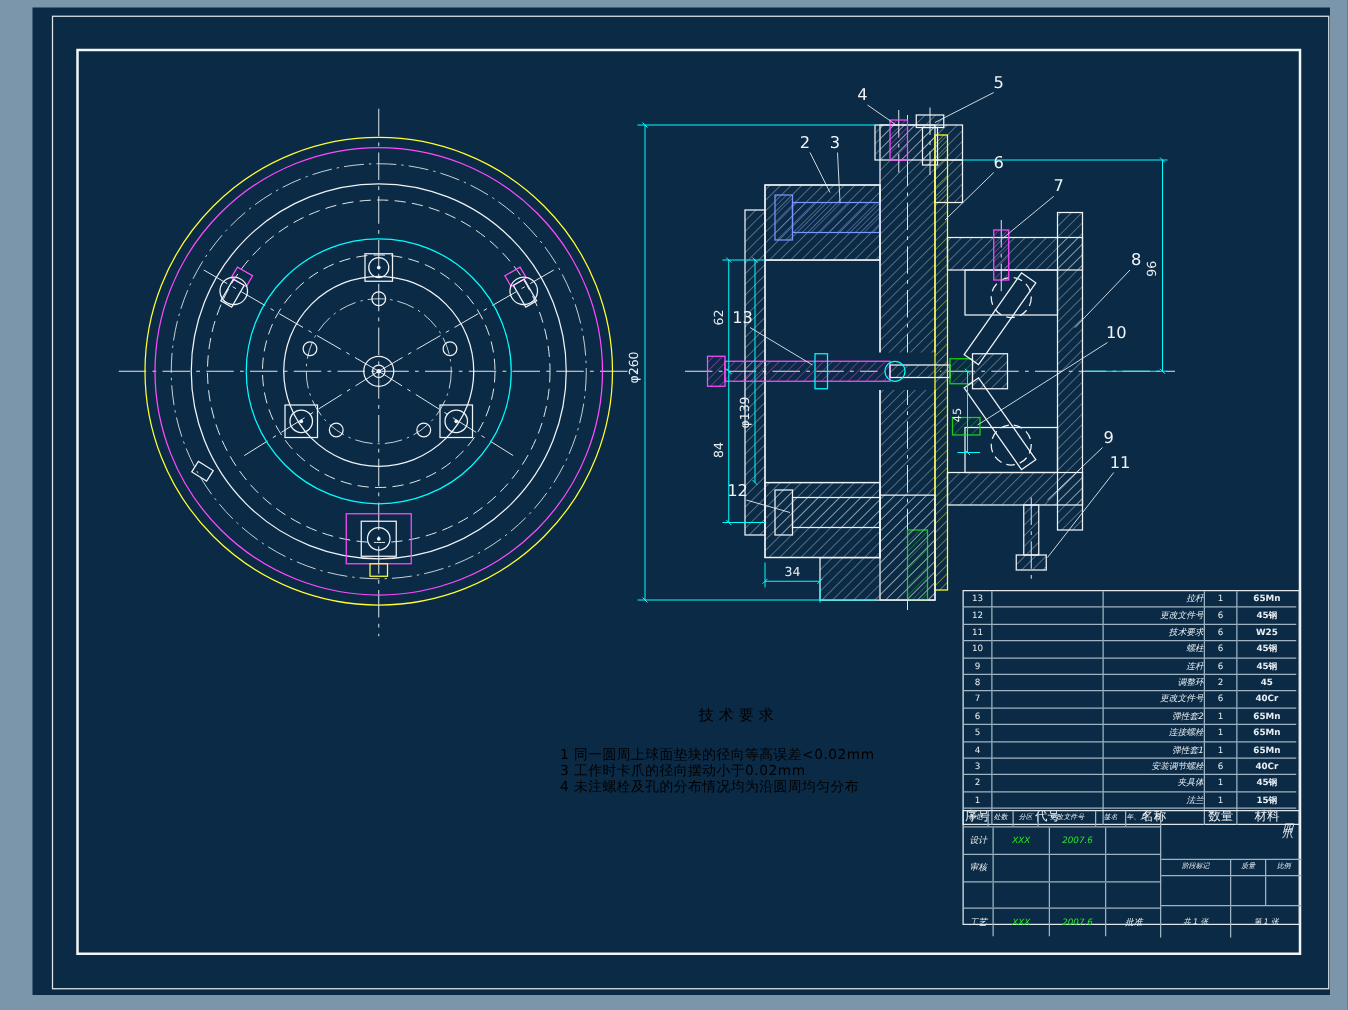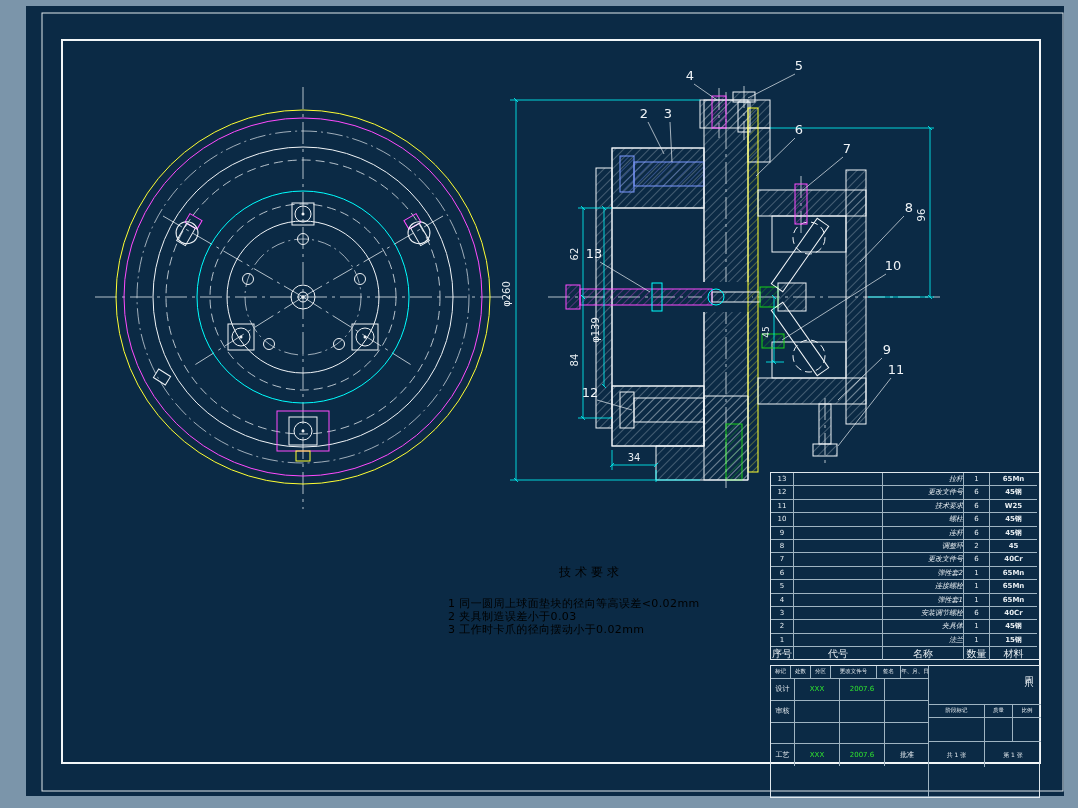--- a/index.html
+++ b/index.html
@@ -14,22 +14,22 @@
   
   #parts{position:absolute;left:770px;top:472px;width:270px;height:188px;border:1px solid #dfe7ec;box-sizing:border-box;color:#e8eef2;}
   .pt-grid{display:grid;grid-template-columns:23px 89px 81px 26px 47px;}
   .pt-body .pt-cell{height:12.4px;border-right:1px solid #9fb4c2;border-bottom:1px solid #9fb4c2;
       font-size:7px;line-height:12px;text-align:center;overflow:hidden;white-space:nowrap;}
   .pt-body .pt-cell:nth-child(5n){border-right:none;font-weight:bold;}
   .pt-cell.name{text-align:right;padding-left:2px;font-style:italic;}
   .pt-head .pt-cell{height:13px;border-right:1px solid #9fb4c2;font-size:10px;line-height:13px;text-align:center;}
   .pt-head .pt-cell:last-child{border-right:none;}
   
-  #tblock{position:absolute;left:770px;top:665px;width:270px;height:133px;border:1px solid #dfe7ec;
-      box-sizing:border-box;color:#e8eef2;display:grid;grid-template-columns:158px 112px;}
+  #tblock{position:absolute;left:770px;top:648px;width:270px;height:92px;border:1px solid #dfe7ec;
+      box-sizing:border-box;color:#e8eef2;display:grid;grid-template-columns:158px 112px;font-style:italic;}
   .tb-left{border-right:1px solid #9fb4c2;display:grid;grid-template-rows:13px 22px 22px 21px 22px;}
   .tb-row{display:grid;border-bottom:1px solid #9fb4c2;}
   .tb-row:last-child{border-bottom:none;}
   .tb-rev{grid-template-columns:20px 20px 20px 46px 24px 28px;}
   .tb-r4{grid-template-columns:24px 45px 45px 44px;}
   .tb-cell{border-right:1px solid #9fb4c2;font-size:5.5px;line-height:1;display:flex;align-items:center;justify-content:center;
       overflow:hidden;white-space:nowrap;}
   .tb-cell:last-child{border-right:none;}
   .tb-cell.lbl{font-size:7px;}
   .tb-cell.sig{color:#2fe32f;font-size:7px;}
@@ -306,24 +306,24 @@
           </g>
       </g>
     </g>
   </svg>
 
   <div id="techreq">
     <span class="tr-title">技术要求</span>
     <div>
     <div class="tr-item">1 同一圆周上球面垫块的径向等高误差&lt;0.02mm</div>
 
-    <div class="tr-item">2 夹具制造误差小于0.03</div>
 
     <div class="tr-item">3 工作时卡爪的径向摆动小于0.02mm</div>
 
+    <div class="tr-item">4 未注螺栓及孔的分布情况均为沿圆周均匀分布</div>
   </div>
   </div>
 
   <div id="parts">
     <div class="pt-grid pt-body">
     <div class="pt-cell">13</div>
     <div class="pt-cell"></div>
     <div class="pt-cell name">拉杆</div>
     <div class="pt-cell">1</div>
     <div class="pt-cell">65Mn</div>

